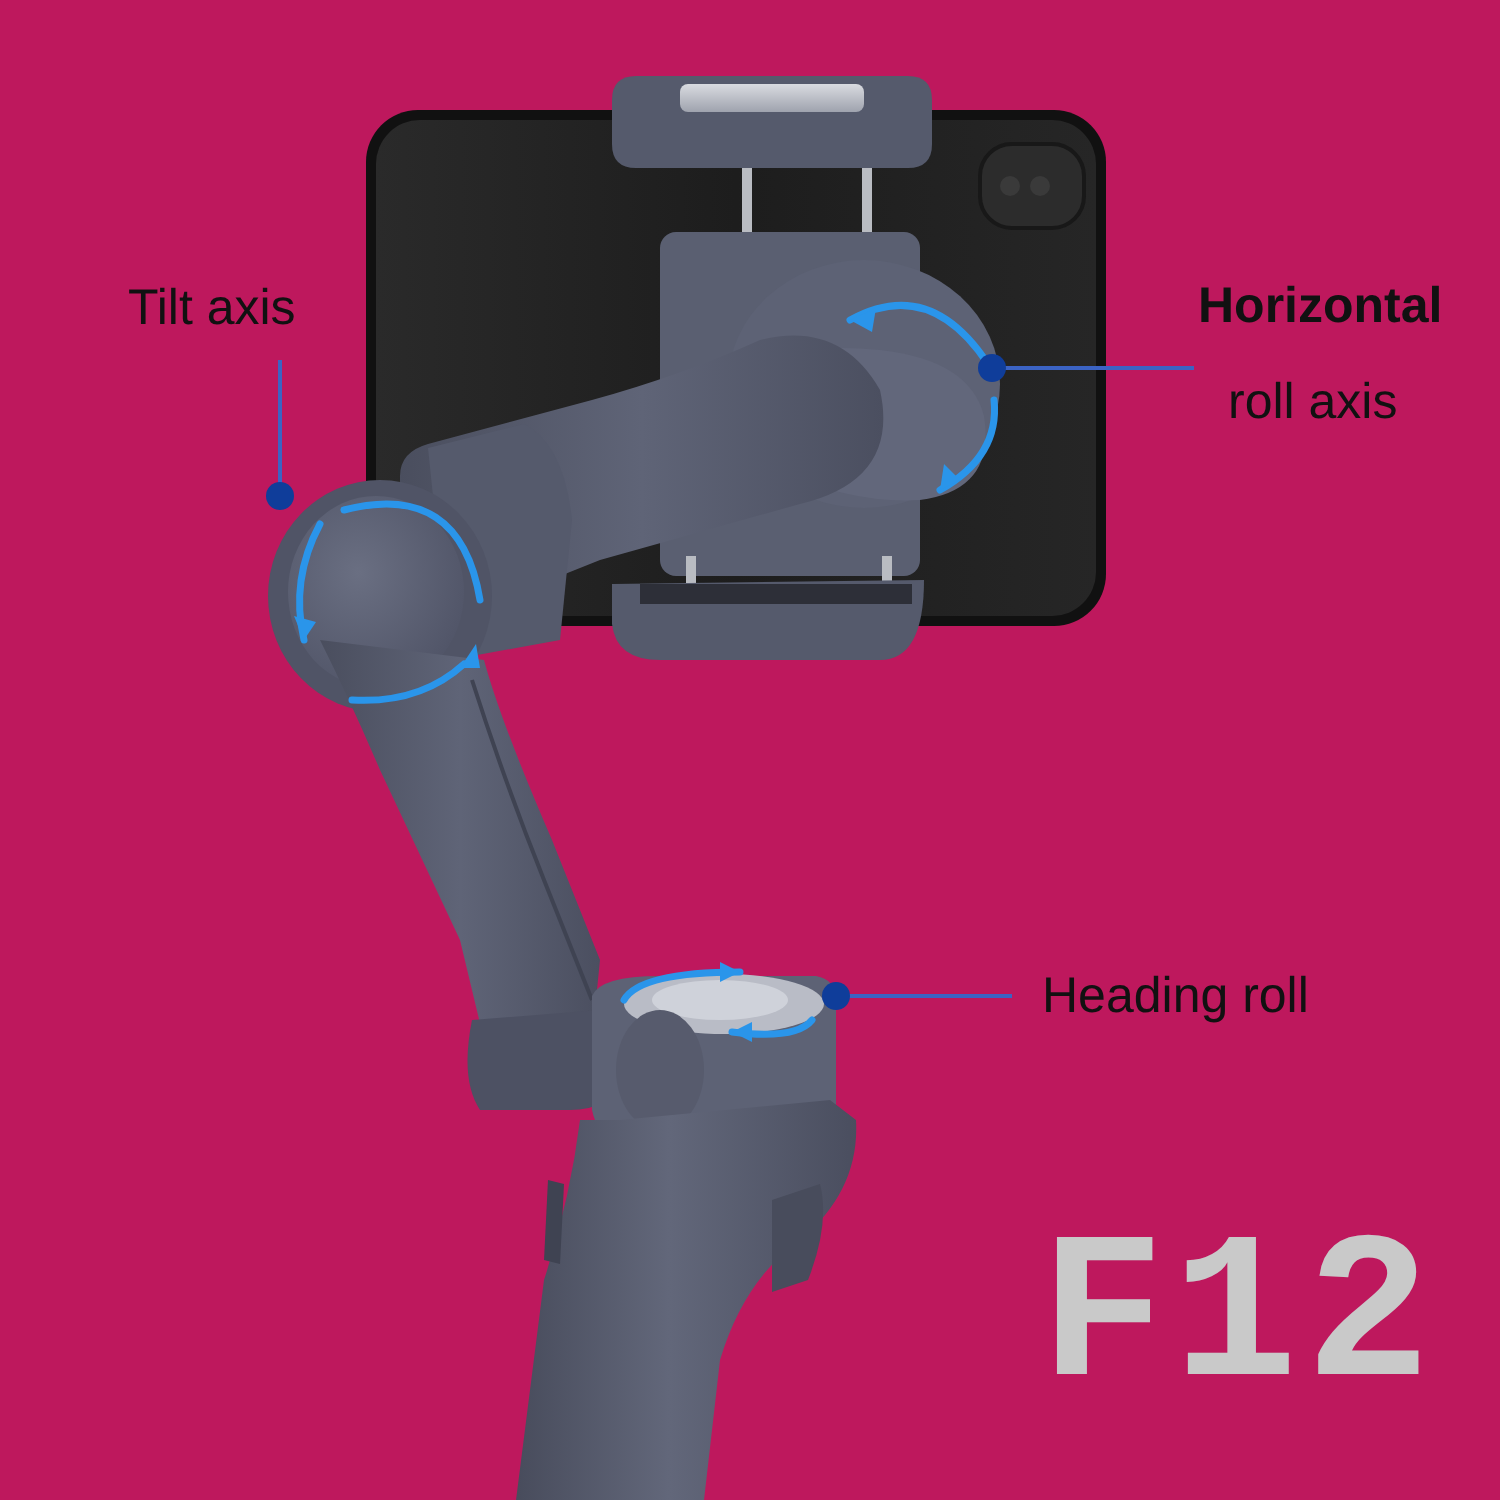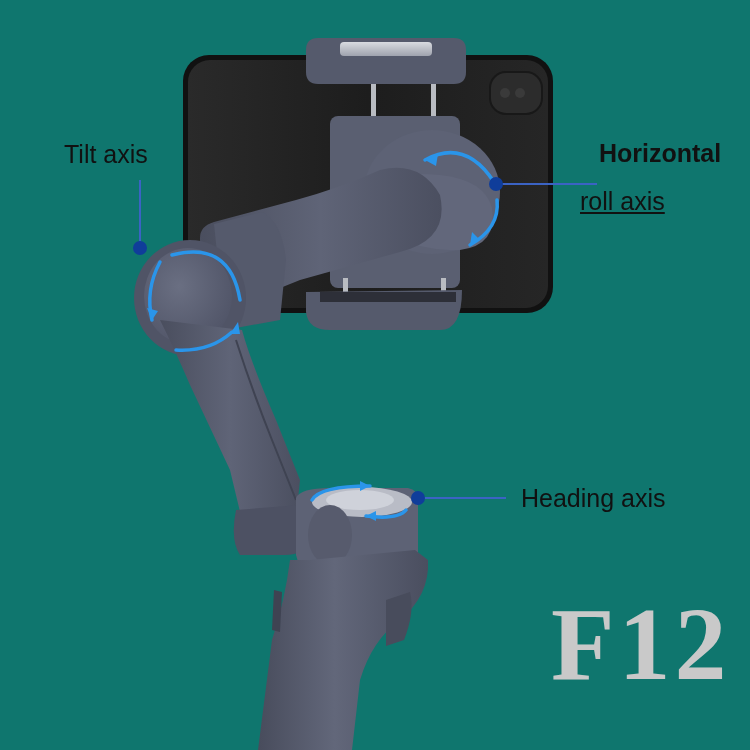--- a/index.html
+++ b/index.html
@@ -1,43 +1,42 @@
 <!DOCTYPE html>
 <html><head>
   <meta charset="utf-8">
   <style>
     * { box-sizing: border-box; margin: 0; padding: 0; }
     html, body { width: 750px; height: 750px; overflow: hidden; background: #e1e1e1; }
     body { position: relative; font-family: "Liberation Sans", sans-serif; }
-    .stage { position: absolute; left: 0; top: 0; width: 750px; height: 750px; background: #0f766e; }
+    .stage { position: absolute; left: 0; top: 0; width: 750px; height: 750px; background: #be185d; }
     .stage svg { position: absolute; left: 0; top: 0; }
 
     .label {
       position: absolute;
       color: #111;
       font-family: "Liberation Sans", sans-serif;
       font-size: 25px;
       line-height: 1;
       white-space: nowrap;
     }
     .label-tilt { left: 64px; top: 142px; }
     .label-roll-1 { left: 599px; top: 141px; font-weight: bold; }
-    .label-roll-2 { left: 580px; top: 189px; text-decoration: underline; }
+    .label-roll-2 { left: 614px; top: 189px; }
     .label-heading { left: 521px; top: 486px; }
 
     .model-text {
       position: absolute;
-      left: 520px; top: 592px;
-      font-family: Liberation Serif, serif;
+      left: 520px; top: 608px;
+      font-family: Liberation Mono, monospace;
       font-weight: bold;
       font-size: 104px;
       letter-spacing: 4px;
       color: #c9c9c9;
       line-height: 1;
-      margin-left: 31px;
     }
   </style>
 </head>
 <body>
 
 <div class="stage">
   <svg width="750" height="750" viewBox="0 0 750 750">
     <defs>
       <linearGradient id="phoneGrad" x1="0" y1="0" x2="1" y2="0">
         <stop offset="0" stop-color="#2a2a2a"></stop>
@@ -142,15 +141,15 @@
       <line x1="498" y1="184" x2="597" y2="184" stroke="#3b63c4" stroke-width="2"></line>
       <circle cx="496" cy="184" r="7" fill="#0f3d9a"></circle>
       <line x1="418" y1="498" x2="506" y2="498" stroke="#3b63c4" stroke-width="2"></line>
       <circle cx="418" cy="498" r="7" fill="#0f3d9a"></circle>
     </g>
   </svg>
 
   <div class="label label-tilt">Tilt axis</div>
   <div class="label label-roll-1">Horizontal</div>
   <div class="label label-roll-2">roll axis</div>
-  <div class="label label-heading">Heading axis</div>
+  <div class="label label-heading">Heading roll</div>
   <div class="model-text">F12</div>
 </div>
 
 </body></html>

